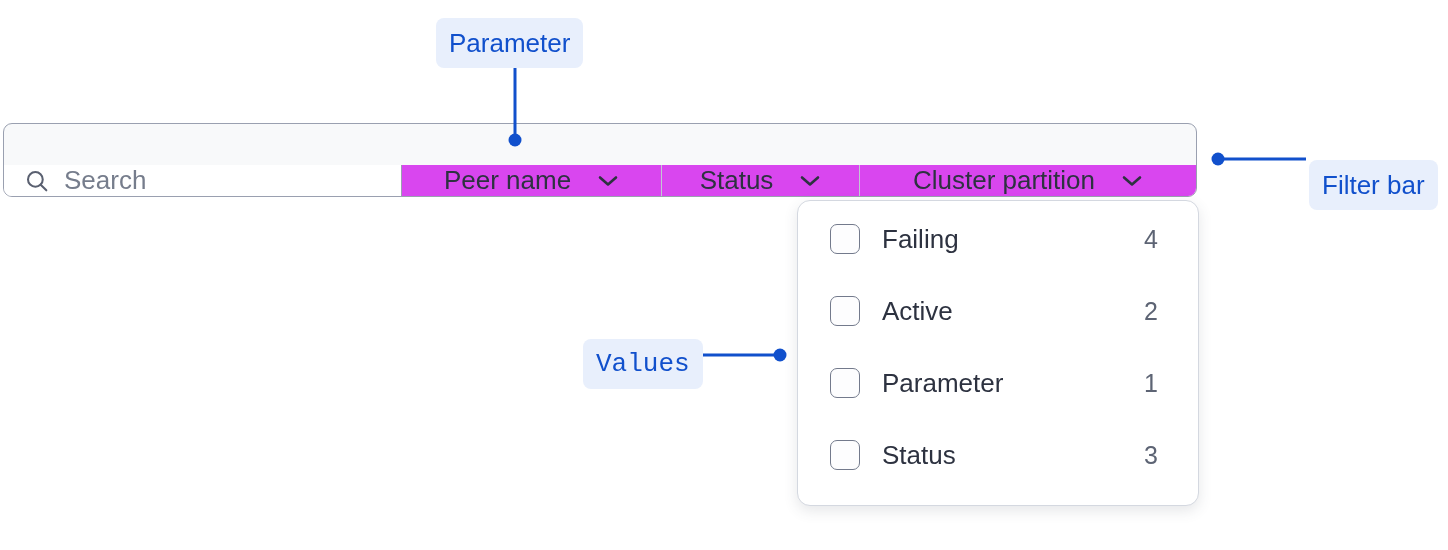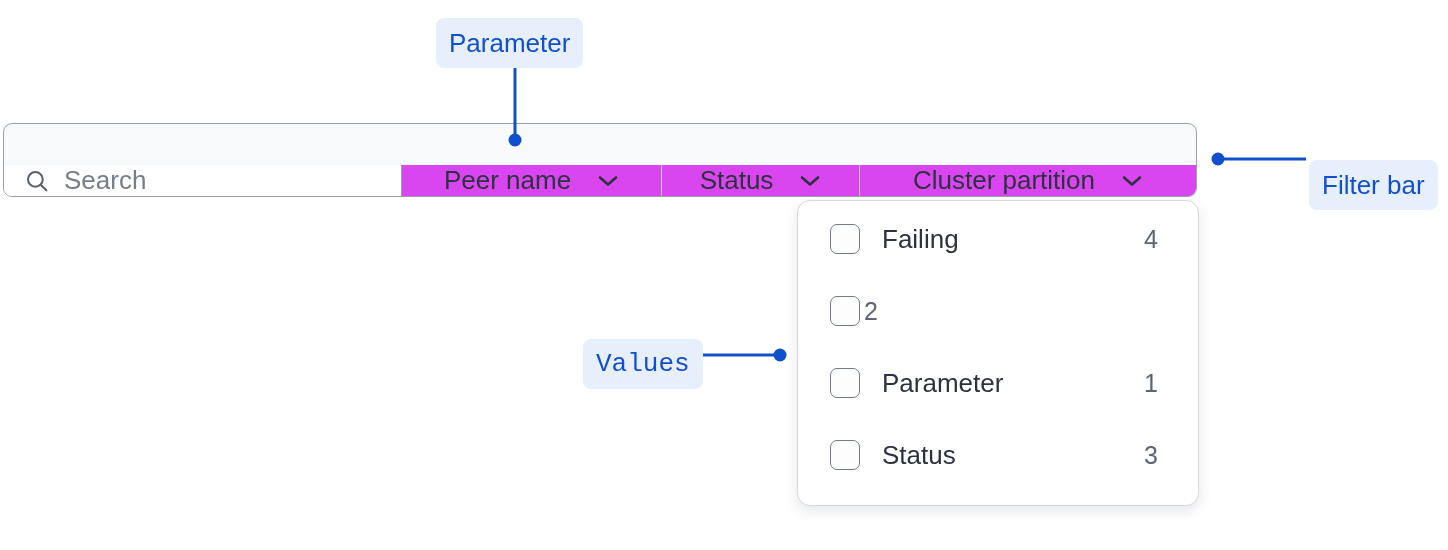--- a/index.html
+++ b/index.html
@@ -190,20 +190,21 @@
 <div class="panel">
 
   <div class="opt-row">
     <span class="checkbox"></span>
     <span class="opt-label">Failing</span>
     <span class="opt-count">4</span>
   </div>
 
   <div class="opt-row">
     <span class="checkbox"></span>
+    <span class="opt-label">Active</span>
     <span class="opt-count">2</span>
   </div>
 
   <div class="opt-row">
     <span class="checkbox"></span>
     <span class="opt-label">Parameter</span>
     <span class="opt-count">1</span>
   </div>
 
   <div class="opt-row">

